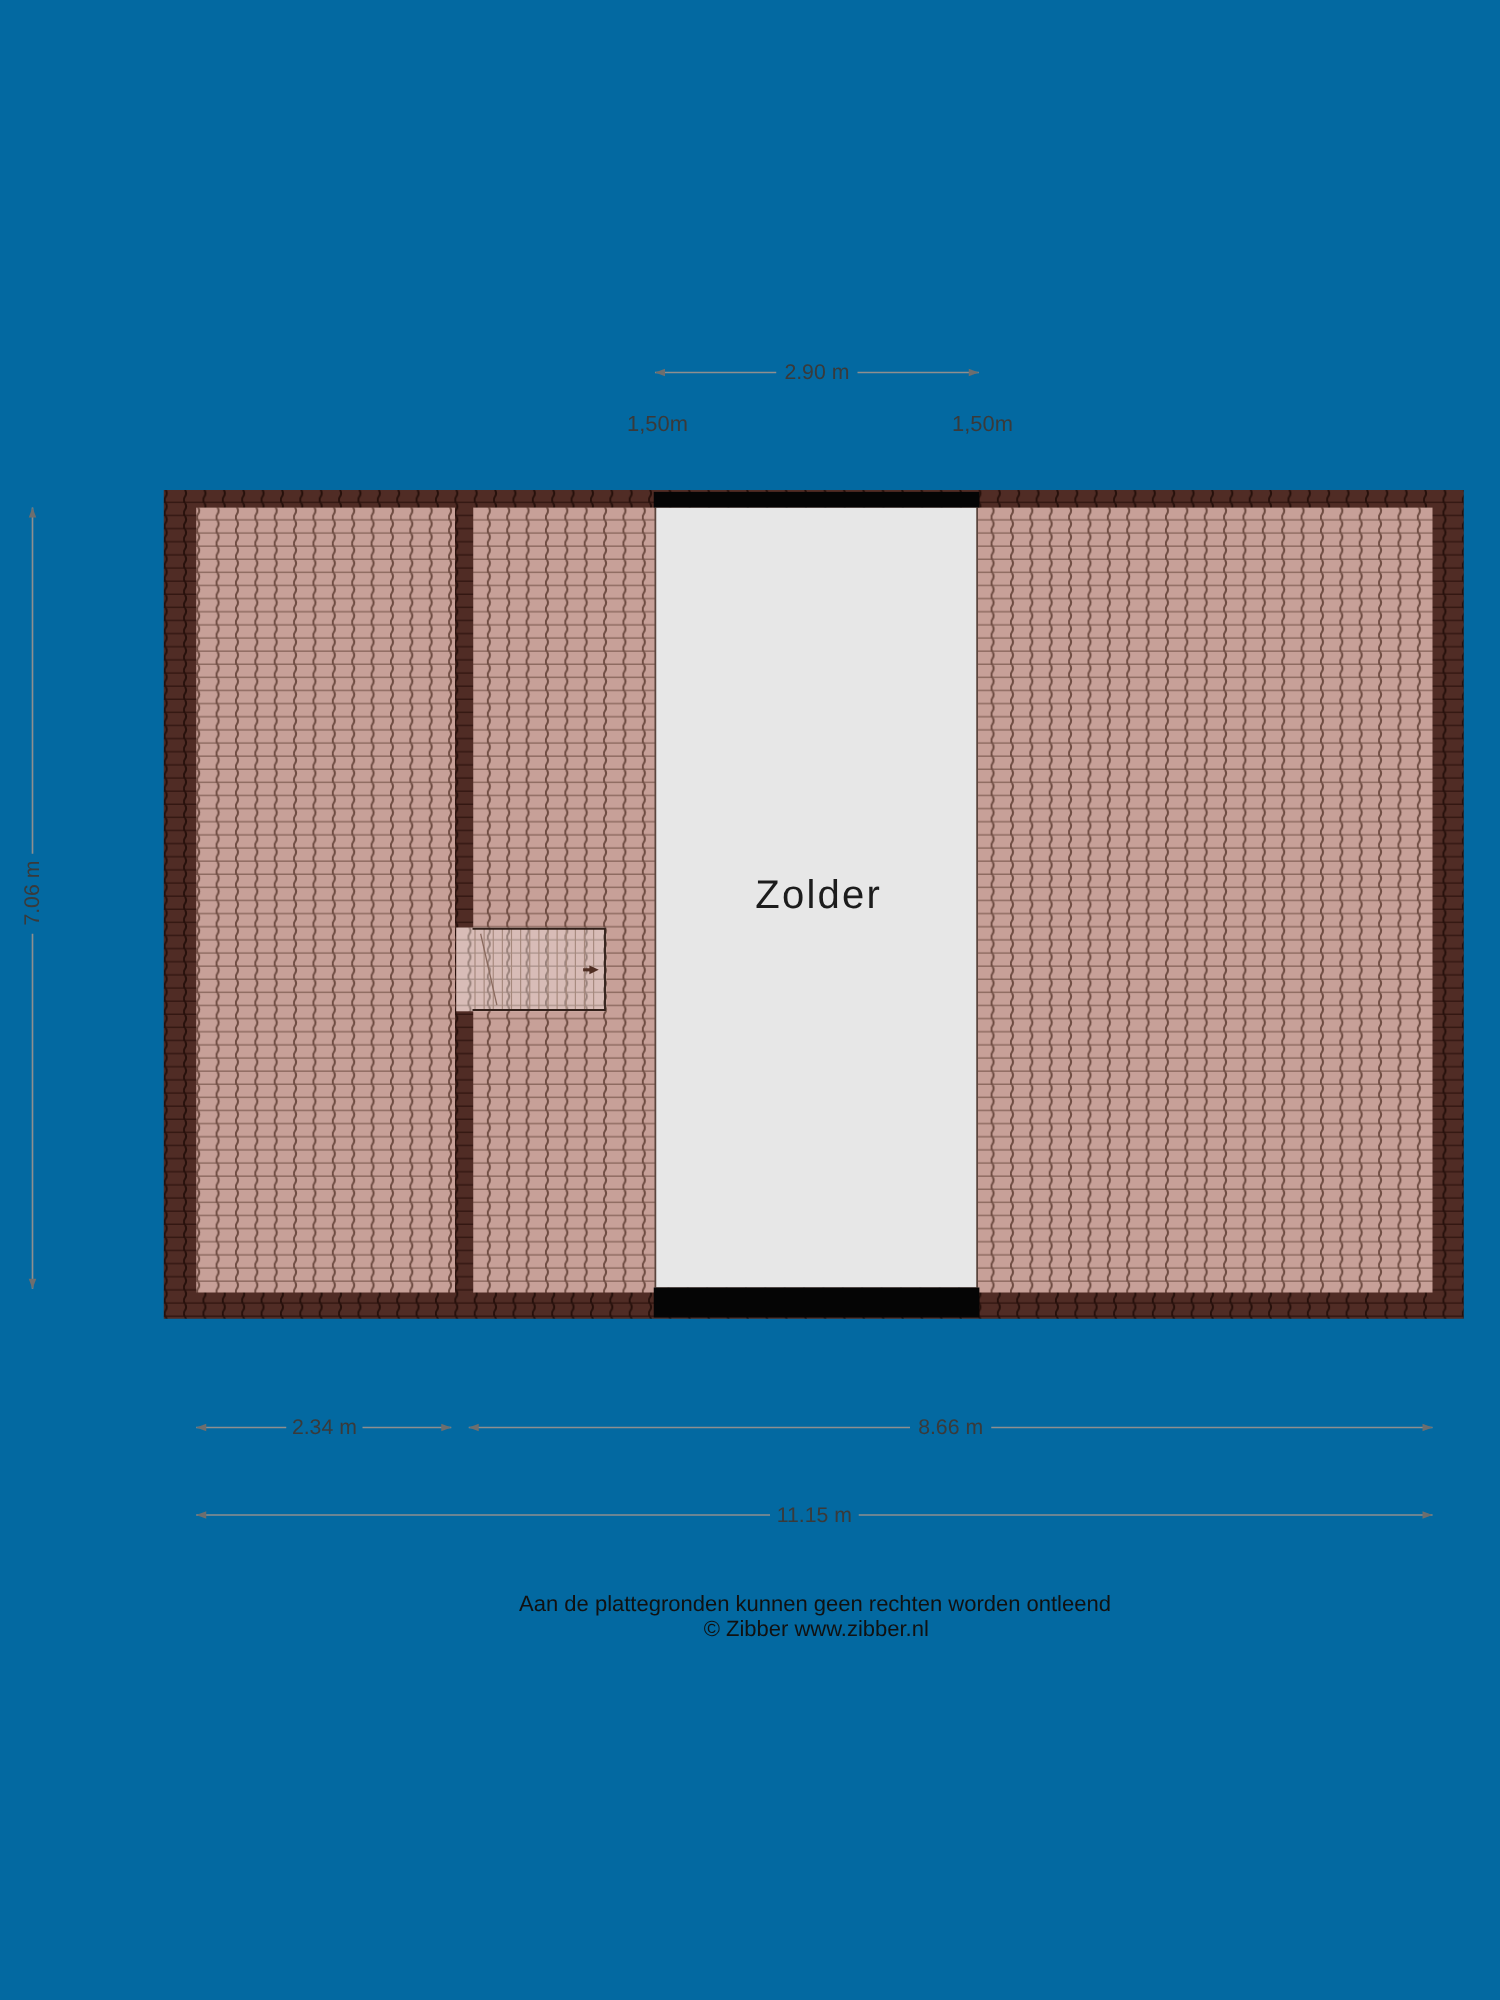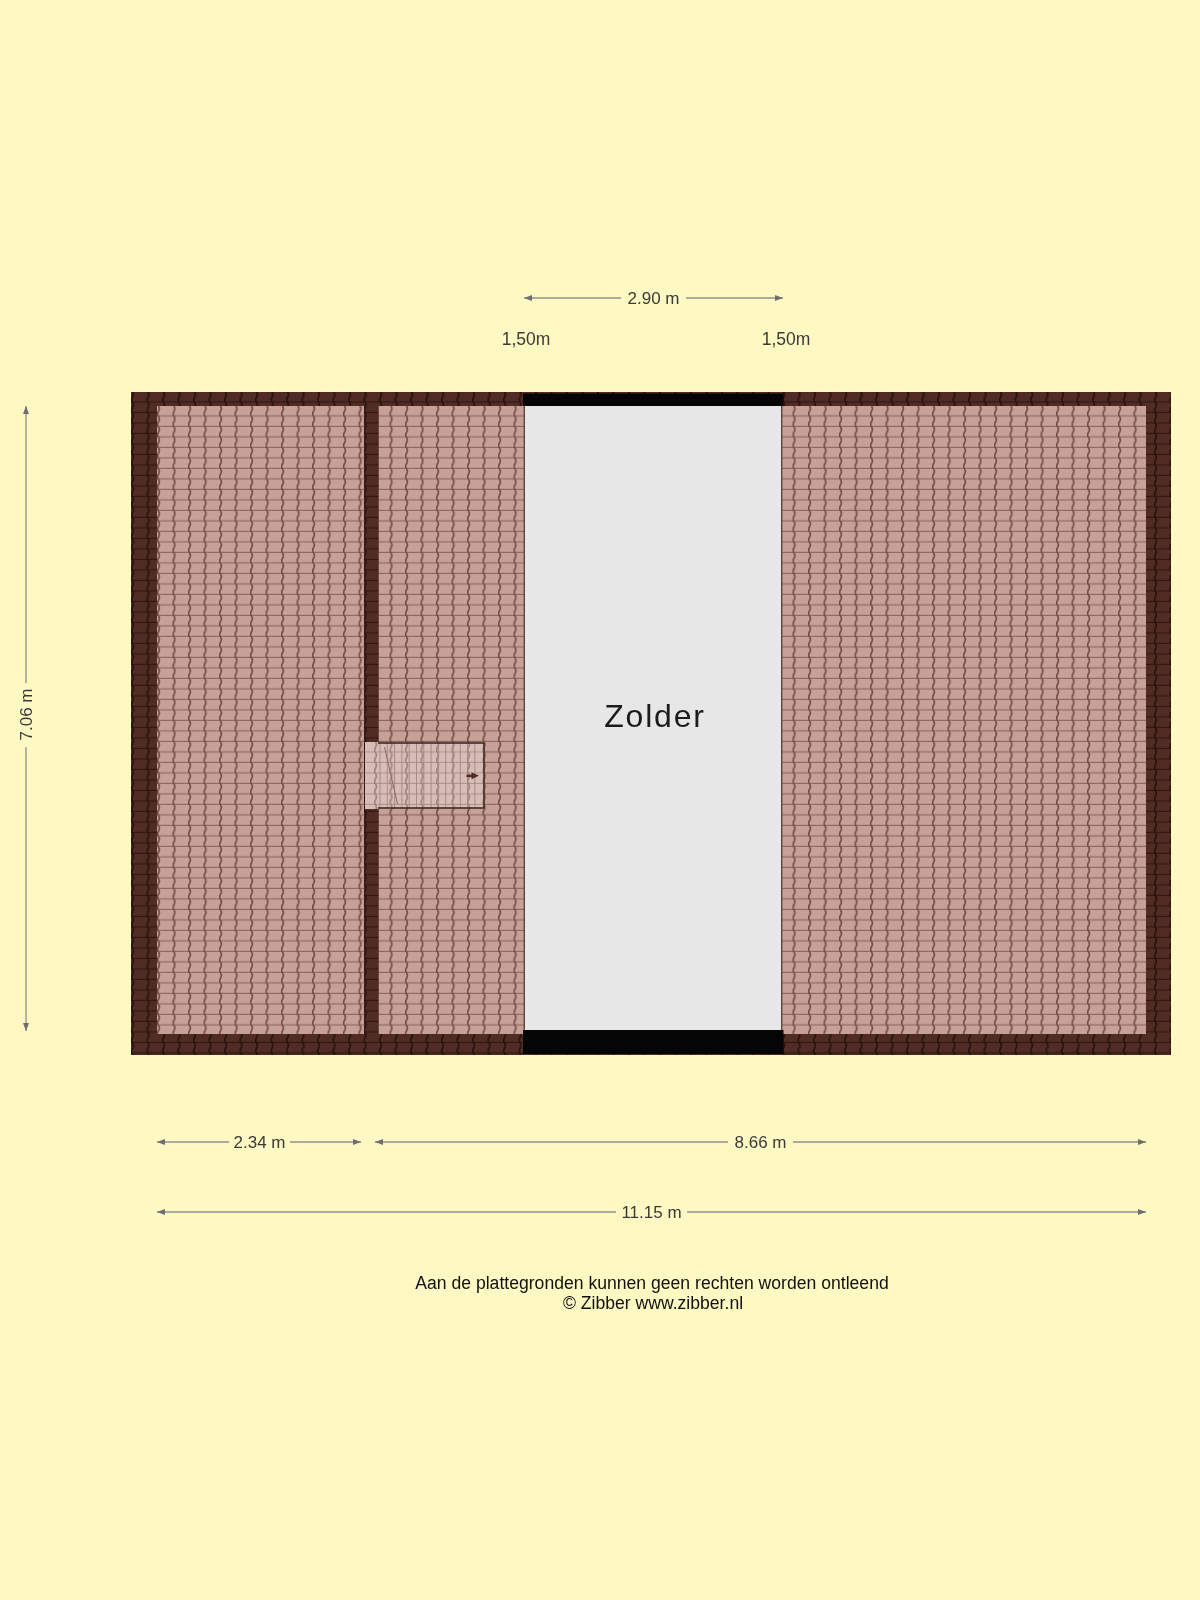--- a/index.html
+++ b/index.html
@@ -1,16 +1,16 @@
 <!DOCTYPE html>
 <html><head>
 <meta charset="utf-8">
 <style>
   html,body{margin:0;padding:0;background:#ffffff;}
-  .page{position:relative;width:1200px;height:1600px;background:#fef9c3;overflow:hidden;
+  .page{position:relative;width:1200px;height:1600px;background:#0369a1;overflow:hidden;
         font-family:"Liberation Sans", sans-serif;}
 </style>
 </head>
 <body>
 <div class="page">
 <svg width="1200" height="1600" viewBox="0 0 1200 1600" xmlns="http://www.w3.org/2000/svg">
   <defs>
     <pattern id="tileL" width="15.5" height="10.5" patternUnits="userSpaceOnUse" patternTransform="translate(157,406)">
       <rect width="15.5" height="10.5" fill="#c7a098"></rect>
       <path d="M0,10 H15.5" stroke="#8d6a60" stroke-width="1.3" fill="none"></path>

